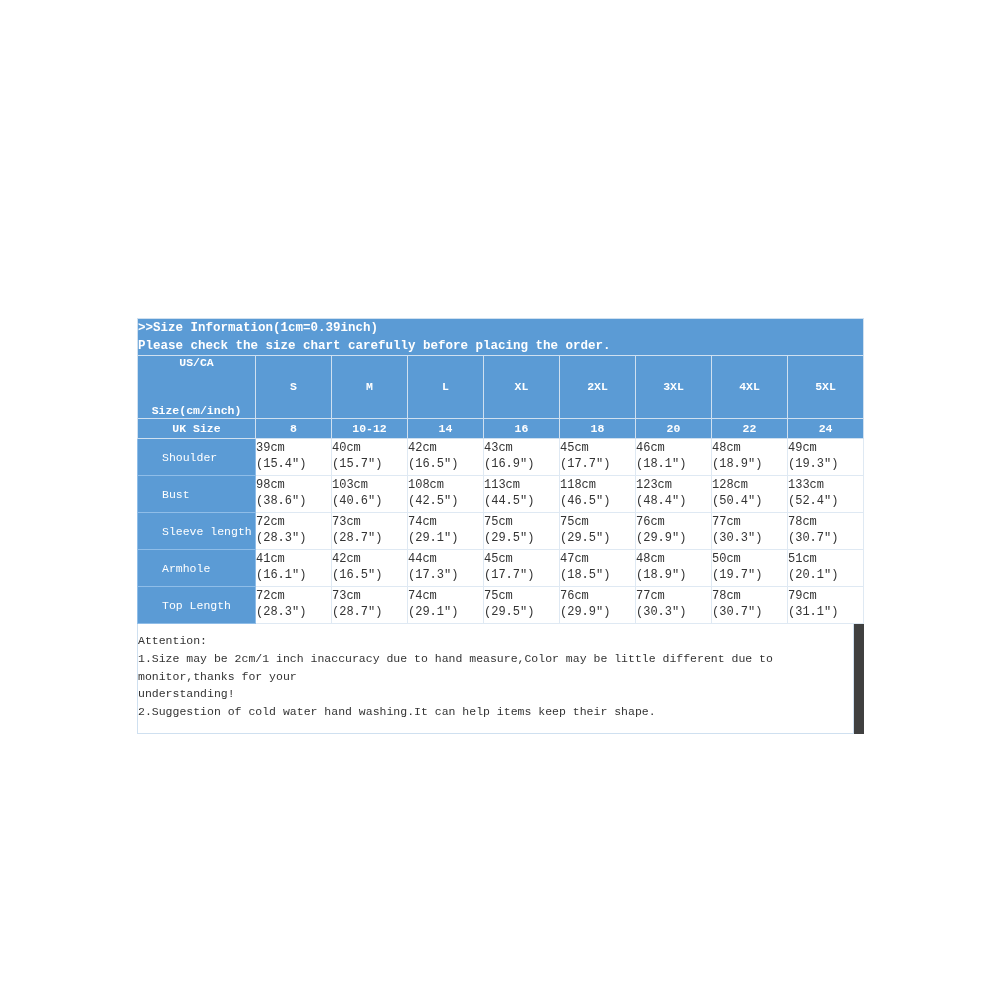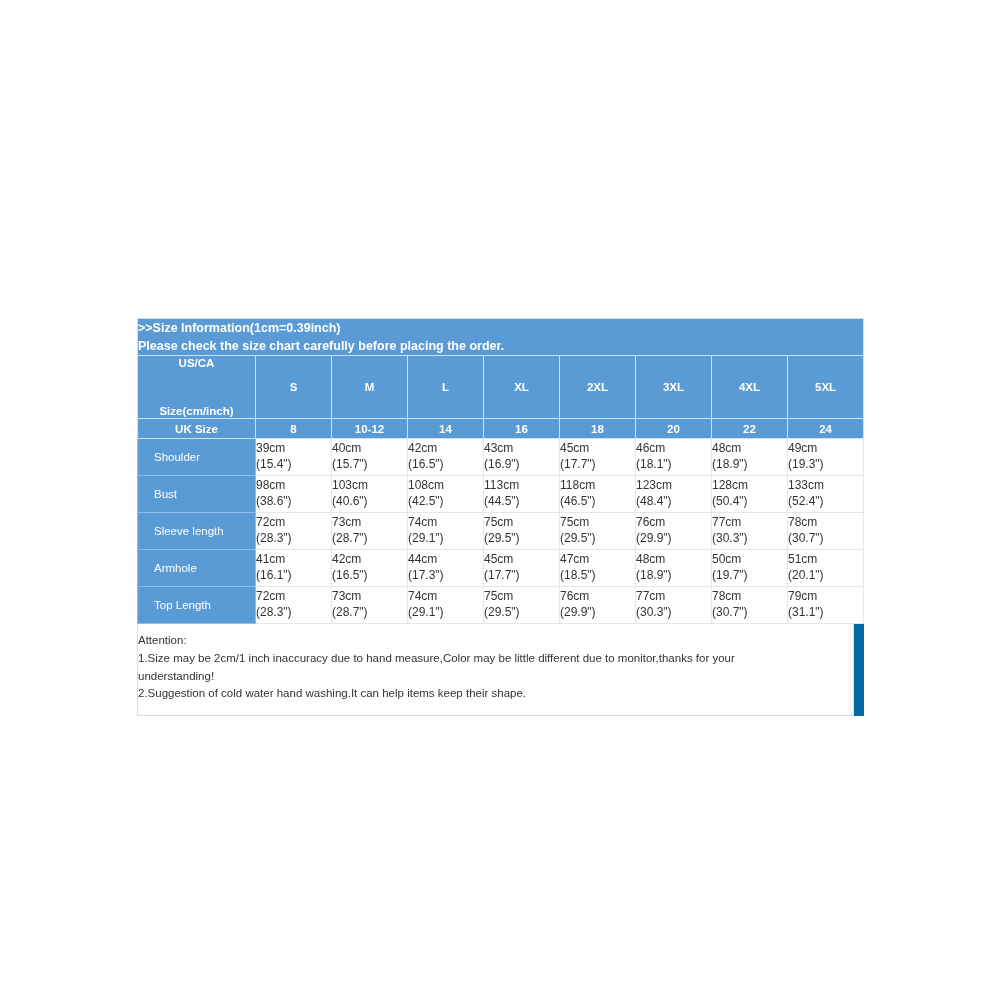--- a/index.html
+++ b/index.html
@@ -14,21 +14,22 @@
     position: relative;
     width: 1000px;
     height: 1000px;
     background: #ffffff;
   }
   .chart-wrap {
     position: absolute;
     left: 137px;
     top: 318px;
     width: 727px;
-    background: #0369a1;
+    background: #404040;
+    font-family: Liberation Mono, monospace;
   }
   table.size-table {
     border-collapse: collapse;
     width: 727px;
     table-layout: fixed;
   }
   table.size-table td, table.size-table th {
     border: 1px solid #cfe0f0;
     padding: 0;
     margin: 0;
@@ -73,21 +74,21 @@
   .uk-row td.rowlabel, .au-row td.rowlabel {
     text-align: center;
   }
 
   
   .m-row td.rowlabel {
     background: #5b9bd5;
     color: #ffffff;
     font-size: 11.5px;
     text-align: left;
-    padding-left: 16px;
+    padding-left: 24px;
     border: 1px solid #8fbde8;
     font-weight: normal;
     margin-left: 46px;
   }
   .m-row td.val {
     background: #ffffff;
     color: #333333;
     font-size: 12px;
     height: 36px;
     line-height: 1.3;

